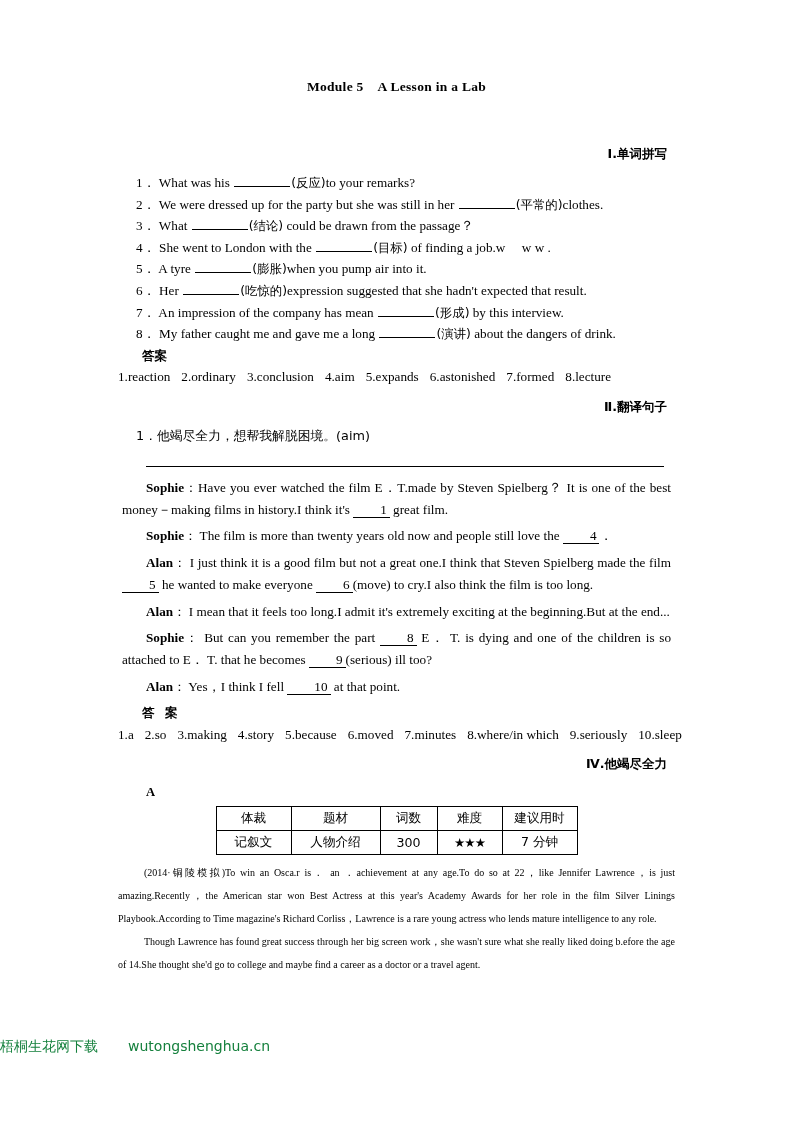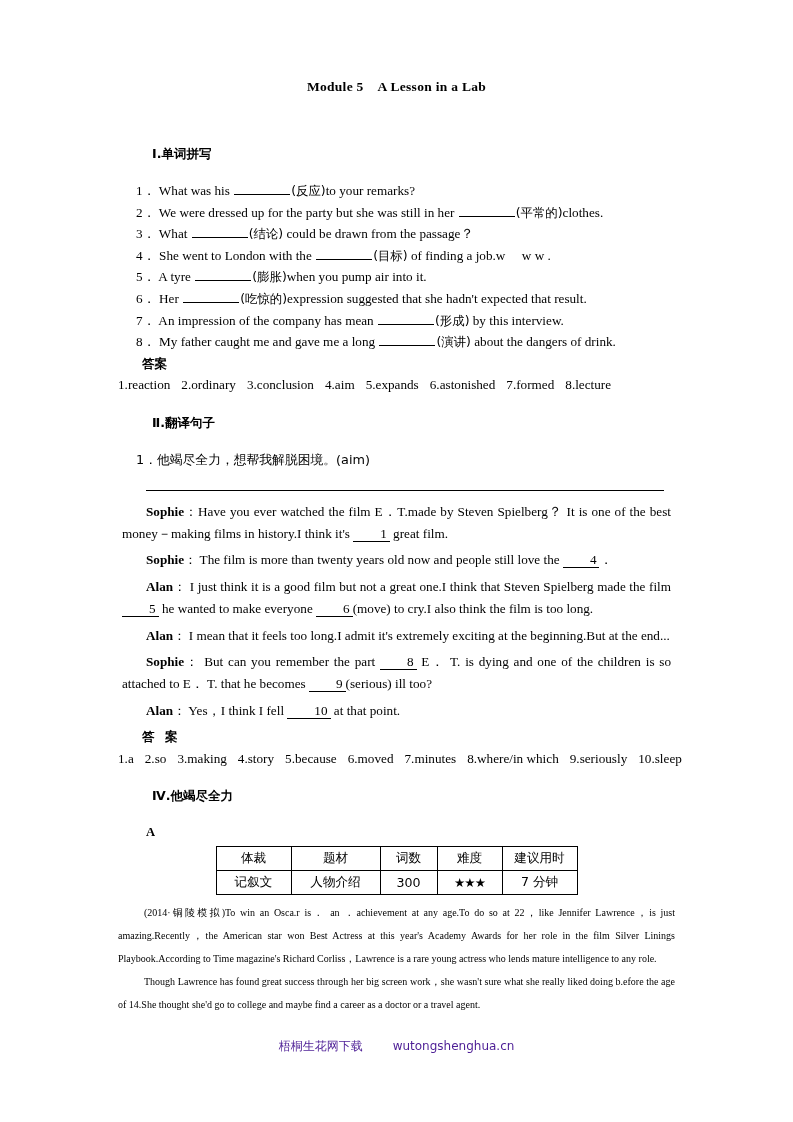--- a/index.html
+++ b/index.html
@@ -32,23 +32,24 @@
   }
   .content {
     margin: 0 auto;
     width: 557px;
     padding-left: 0px;
   }
   .section-head {
     font-family: "DejaVu Sans", "Liberation Sans", sans-serif;
     font-weight: bold;
     font-size: 12.5px;
-    margin: 16px;
+    margin: 8px;
     padding-left: 18px;
     line-height: 21px;
+    text-align: right;
   }
   .first-head {
     margin-top: 47px;
   }
   .q-line {
     font-size: 13.2px;
     line-height: 21.6px;
     padding-left: 18px;
     margin: 0;
     white-space: nowrap;
@@ -166,23 +167,22 @@
     text-indent: 26px;
     padding: 0;
   }
   .para.first { margin-top: 7px; }
   .para.second { margin-top: 1px; }
   .footer {
     position: absolute;
     left: 0;
     right: 0;
     top: 1038px;
-    text-align: center;
-    color: #4c1d95;
-    font-size: 12px;
+    color: #15803d;
+    font-size: 14px;
     font-family: "DejaVu Sans", "Liberation Sans", sans-serif;
   }
   .footer .fcn { padding-right: 30px; }
 </style>
 </head>
 <body>
 
 <div class="page">
 
   <div class="doc-title">Module 5　A Lesson in a Lab</div>

